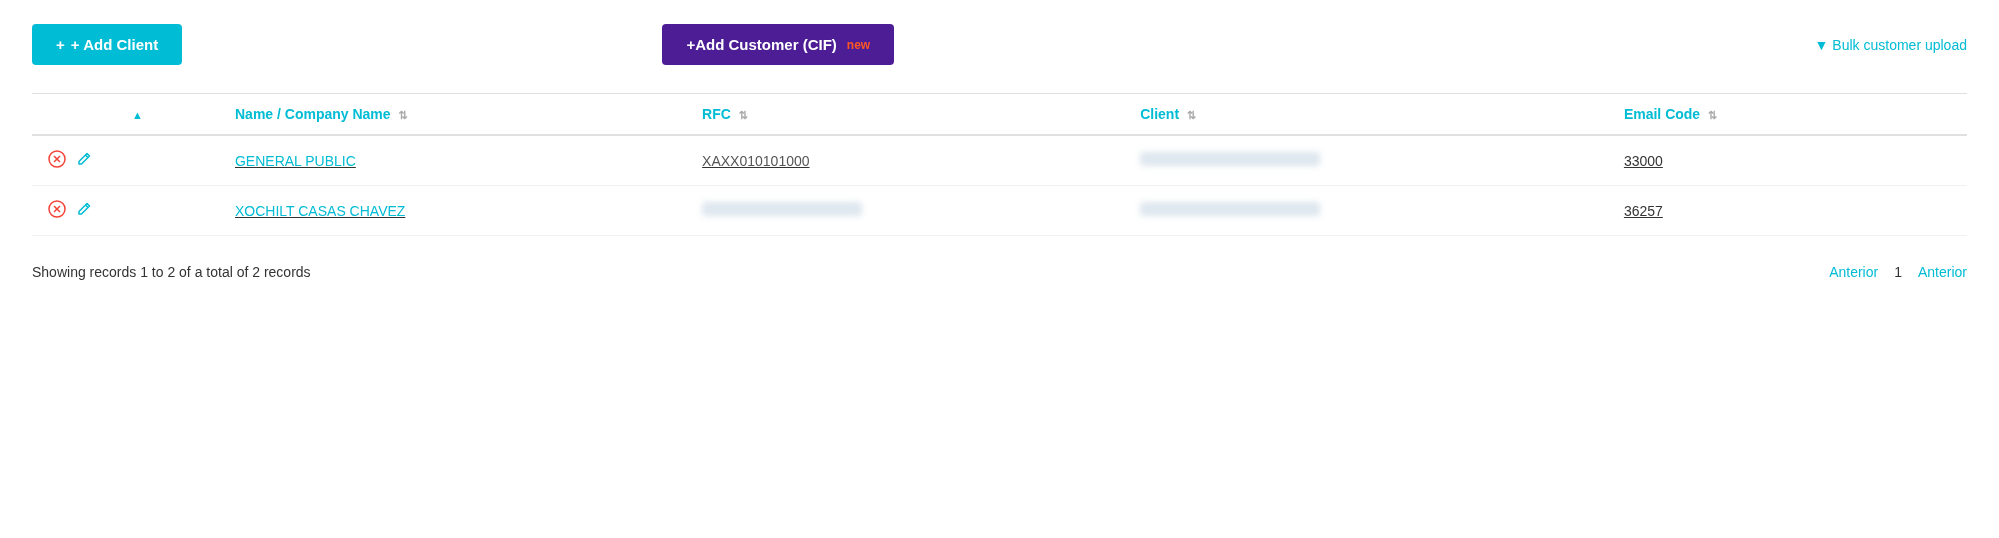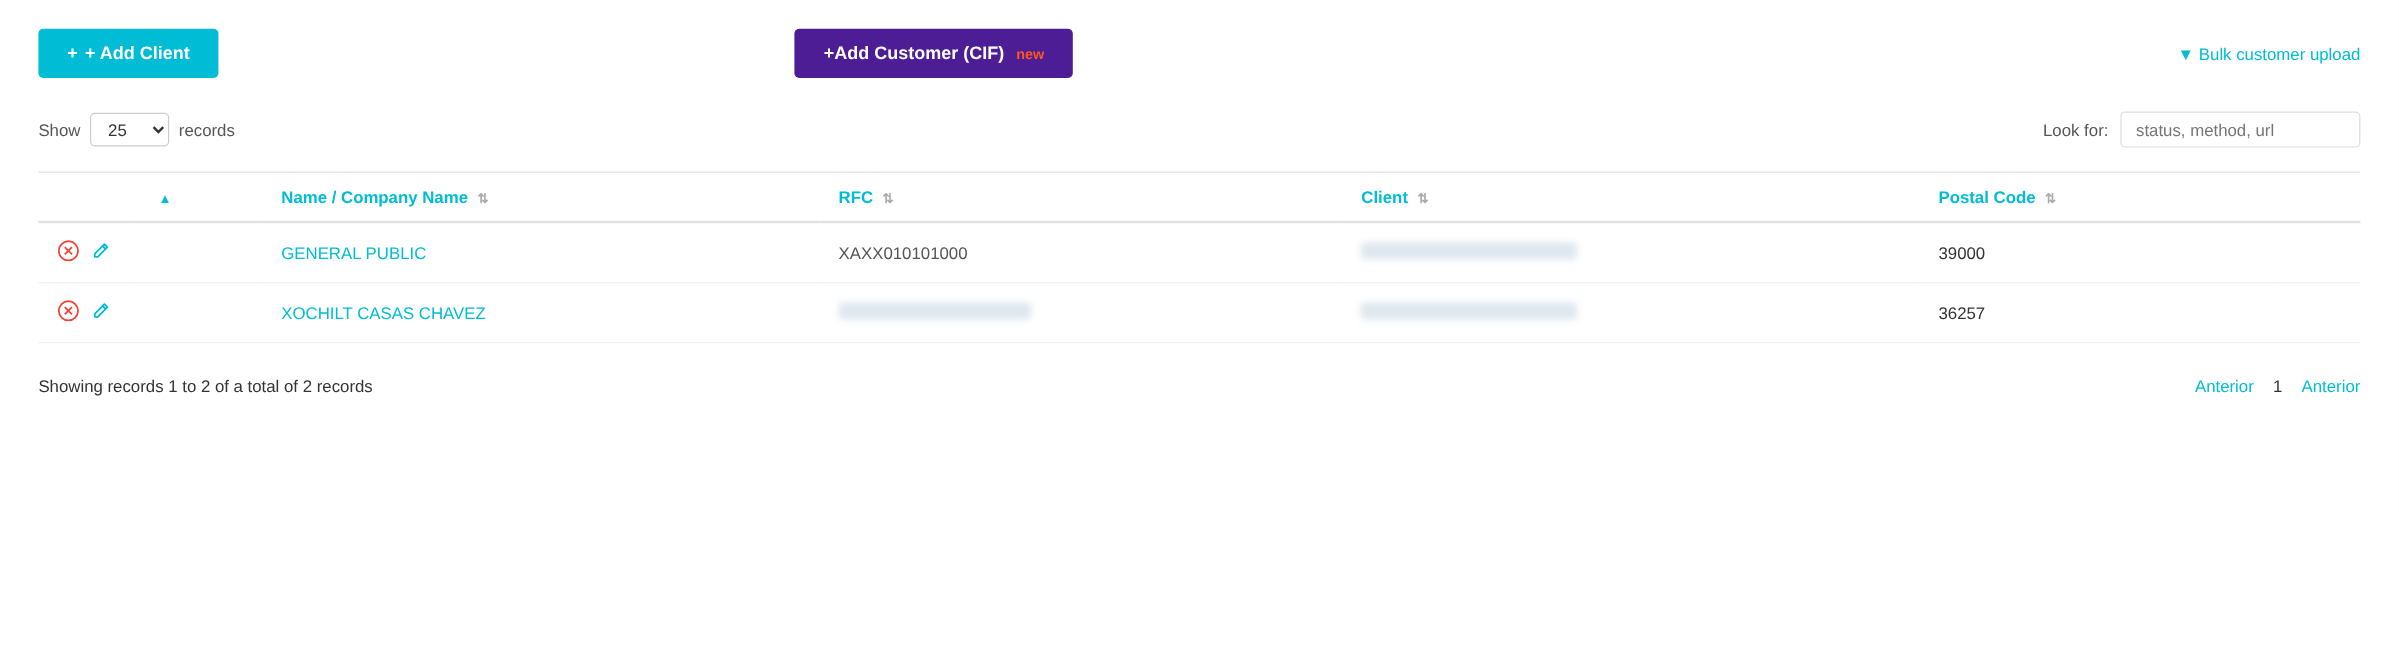--- a/index.html
+++ b/index.html
@@ -151,20 +151,21 @@
     }
     th.col-actions {
       width: 80px;
     }
     tbody tr {
       border-bottom: 1px solid #f0f0f0;
     }
     tbody td {
       padding: 14px 16px;
       vertical-align: middle;
+      text-decoration: underline;
     }
     .cell-actions {
       display: flex;
       align-items: center;
       gap: 10px;
     }
     .icon-delete {
       color: #f44336;
       font-size: 18px;
       cursor: pointer;
@@ -242,35 +243,20 @@
     <button class="btn-add-customer">
       <span>+Add Customer (CIF)</span>
       <span class="new-badge">new</span>
     </button>
 
     <button class="btn-bulk-upload toolbar-right">
       <span>▼ Bulk customer upload</span>
     </button>
   </div>
 
-  <div class="show-row">
-    <span class="show-label">Show</span>
-    <select class="show-select">
-      <option>10</option>
-      <option selected="">25</option>
-      <option>50</option>
-      <option>100</option>
-    </select>
-    <span class="records-label">records</span>
-
-    <div class="look-for-group">
-      <span class="look-for-label">Look for:</span>
-      <input class="look-for-input" type="text" placeholder="status, method, url" style="">
-    </div>
-  </div>
 
   <div class="table-wrapper">
     <table>
       <thead>
         <tr>
           <th class="col-actions"></th>
           <th>
             <span class="sort-icon sort-icon-up">▲</span>
           </th>
           <th>
@@ -279,21 +265,21 @@
           </th>
           <th>
             <span>RFC</span>
             <span class="sort-icon">⇅</span>
           </th>
           <th>
             <span>Client</span>
             <span class="sort-icon">⇅</span>
           </th>
           <th>
-            <span>Postal Code</span>
+            <span>Email Code</span>
             <span class="sort-icon">⇅</span>
           </th>
           <th></th>
         </tr>
       </thead>
       <tbody>
 
         <tr>
           <td>
             <div class="cell-actions">
@@ -318,21 +304,21 @@
           <td>
             <span class="cell-name">GENERAL PUBLIC</span>
           </td>
           <td>
             <span class="cell-rfc">XAXX010101000</span>
           </td>
           <td>
             <span class="cell-blurred" style="width:180px;"></span>
           </td>
           <td>
-            <span class="cell-postal">39000</span>
+            <span class="cell-postal">33000</span>
           </td>
           <td></td>
         </tr>
 
         <tr>
           <td>
             <div class="cell-actions">
               <span class="icon-delete" title="Delete">
                 <svg width="18" height="18" viewBox="0 0 18 18" fill="none" xmlns="http://www.w3.org/2000/svg">
                   <circle cx="9" cy="9" r="8" stroke="#f44336" stroke-width="1.5" fill="none"></circle>

